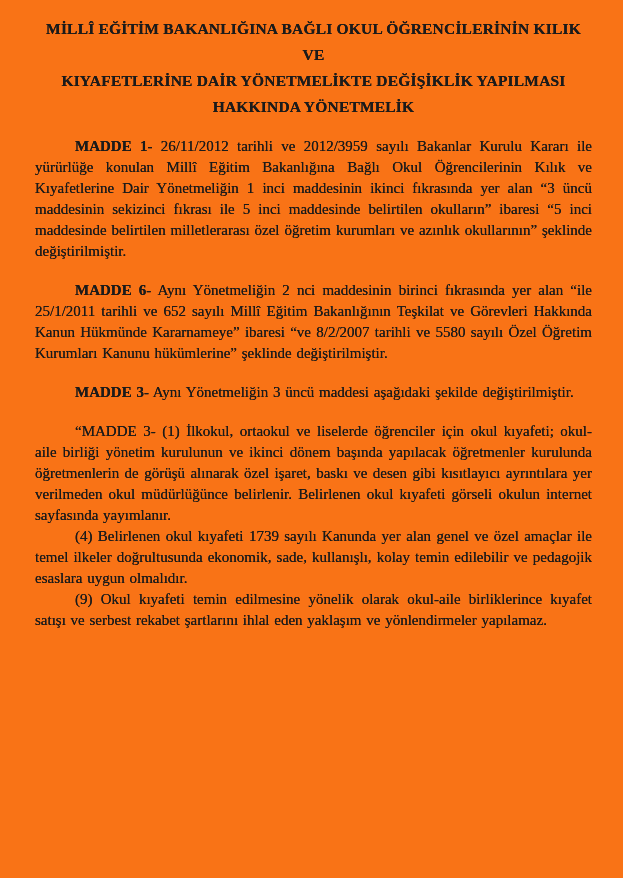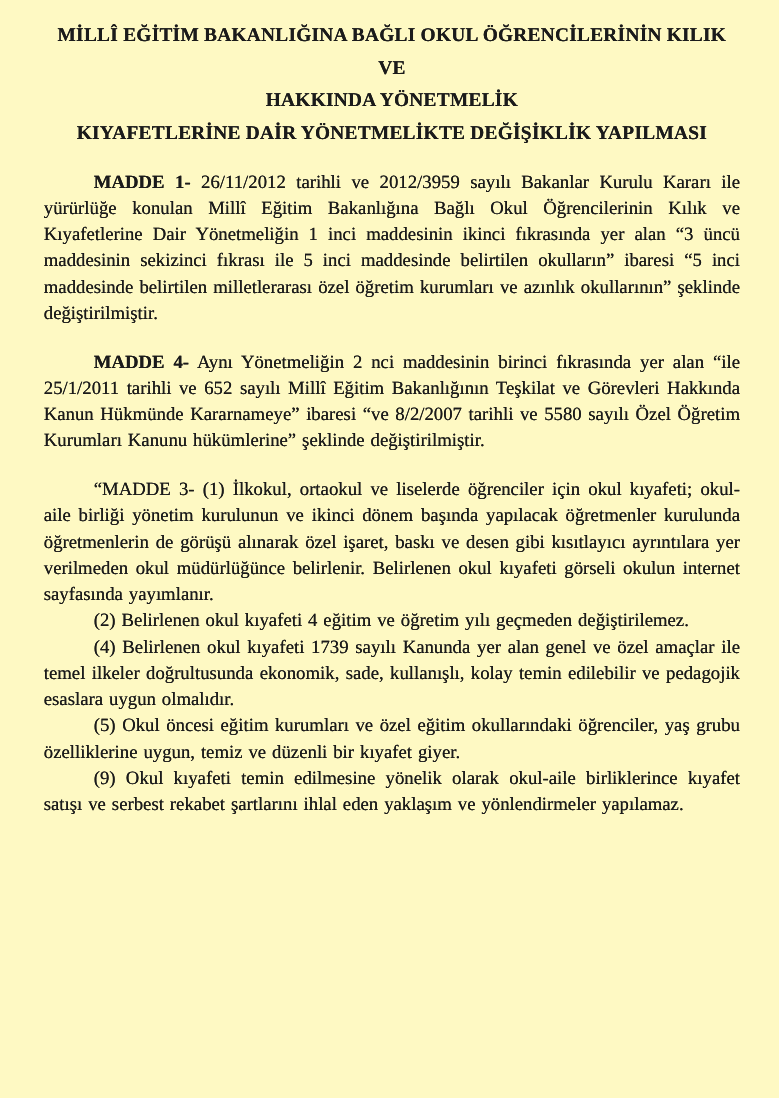--- a/index.html
+++ b/index.html
@@ -37,28 +37,27 @@
     text-align: justify;
     text-indent: 40px;
     word-spacing: 1px;
   }
   .para.gap-after { margin-bottom: 18px; margin-top: 16px; }
   .madde { font-weight: bold; }
 </style>
 </head>
 <body>
 
-<div class="page" style="background: #fef9c3; color: rgb(27, 27, 27);">
+<div class="page" style="background: #f97316; color: rgb(27, 27, 27);">
   <h1 class="title">
     <span class="title-line">MİLLÎ EĞİTİM BAKANLIĞINA BAĞLI OKUL ÖĞRENCİLERİNİN KILIK VE</span>
+    <span class="title-line">KIYAFETLERİNE DAİR YÖNETMELİKTE DEĞİŞİKLİK YAPILMASI</span>
     <span class="title-line">HAKKINDA YÖNETMELİK</span>
-    <span class="title-line">KIYAFETLERİNE DAİR YÖNETMELİKTE DEĞİŞİKLİK YAPILMASI</span>
   </h1>
   <div class="body">
       <p class="para gap-after"><b class="madde">MADDE 1-</b><span> 26/11/2012 tarihli ve 2012/3959 sayılı Bakanlar Kurulu Kararı ile yürürlüğe konulan Millî Eğitim Bakanlığına Bağlı Okul Öğrencilerinin Kılık ve Kıyafetlerine Dair Yönetmeliğin 1 inci maddesinin ikinci fıkrasında yer alan “3 üncü maddesinin sekizinci fıkrası ile 5 inci maddesinde belirtilen okulların” ibaresi “5 inci maddesinde belirtilen milletlerarası özel öğretim kurumları ve azınlık okullarının” şeklinde değiştirilmiştir.</span></p>
-      <p class="para gap-after"><b class="madde">MADDE 4-</b><span> Aynı Yönetmeliğin 2 nci maddesinin birinci fıkrasında yer alan “ile 25/1/2011 tarihli ve 652 sayılı Millî Eğitim Bakanlığının Teşkilat ve Görevleri Hakkında Kanun Hükmünde Kararnameye” ibaresi “ve 8/2/2007 tarihli ve 5580 sayılı Özel Öğretim Kurumları Kanunu hükümlerine” şeklinde değiştirilmiştir.</span></p>
+      <p class="para gap-after"><b class="madde">MADDE 6-</b><span> Aynı Yönetmeliğin 2 nci maddesinin birinci fıkrasında yer alan “ile 25/1/2011 tarihli ve 652 sayılı Millî Eğitim Bakanlığının Teşkilat ve Görevleri Hakkında Kanun Hükmünde Kararnameye” ibaresi “ve 8/2/2007 tarihli ve 5580 sayılı Özel Öğretim Kurumları Kanunu hükümlerine” şeklinde değiştirilmiştir.</span></p>
+      <p class="para gap-after"><b class="madde">MADDE 3-</b><span> Aynı Yönetmeliğin 3 üncü maddesi aşağıdaki şekilde değiştirilmiştir.</span></p>
       <p class="para"><span>“MADDE 3- (1) İlkokul, ortaokul ve liselerde öğrenciler için okul kıyafeti; okul-aile birliği yönetim kurulunun ve ikinci dönem başında yapılacak öğretmenler kurulunda öğretmenlerin de görüşü alınarak özel işaret, baskı ve desen gibi kısıtlayıcı ayrıntılara yer verilmeden okul müdürlüğünce belirlenir. Belirlenen okul kıyafeti görseli okulun internet sayfasında yayımlanır.</span></p>
-      <p class="para"><span>(2) Belirlenen okul kıyafeti 4 eğitim ve öğretim yılı geçmeden değiştirilemez.</span></p>
       <p class="para"><span>(4) Belirlenen okul kıyafeti 1739 sayılı Kanunda yer alan genel ve özel amaçlar ile temel ilkeler doğrultusunda ekonomik, sade, kullanışlı, kolay temin edilebilir ve pedagojik esaslara uygun olmalıdır.</span></p>
-      <p class="para"><span>(5) Okul öncesi eğitim kurumları ve özel eğitim okullarındaki öğrenciler, yaş grubu özelliklerine uygun, temiz ve düzenli bir kıyafet giyer.</span></p>
       <p class="para"><span>(9) Okul kıyafeti temin edilmesine yönelik olarak okul-aile birliklerince kıyafet satışı ve serbest rekabet şartlarını ihlal eden yaklaşım ve yönlendirmeler yapılamaz.</span></p>
     </div>
 </div>
 
 </body></html>

